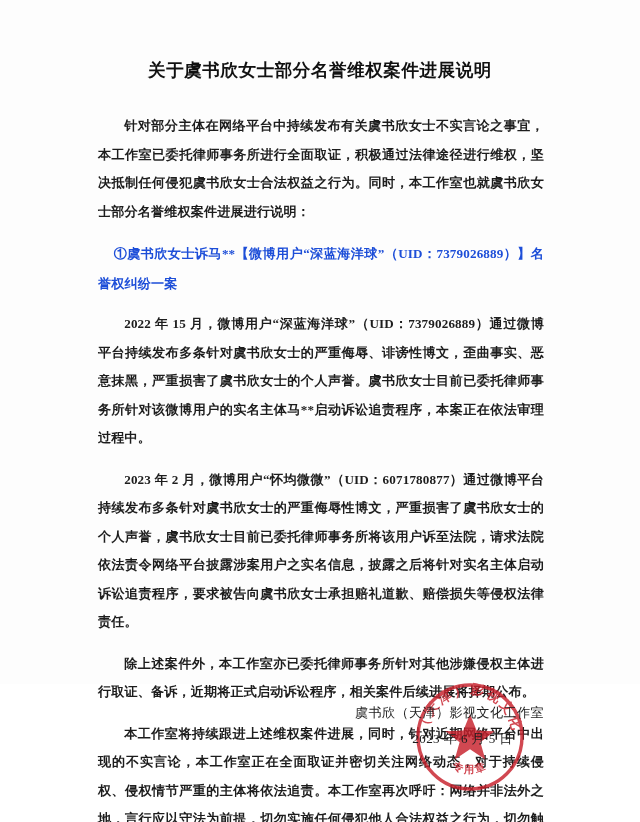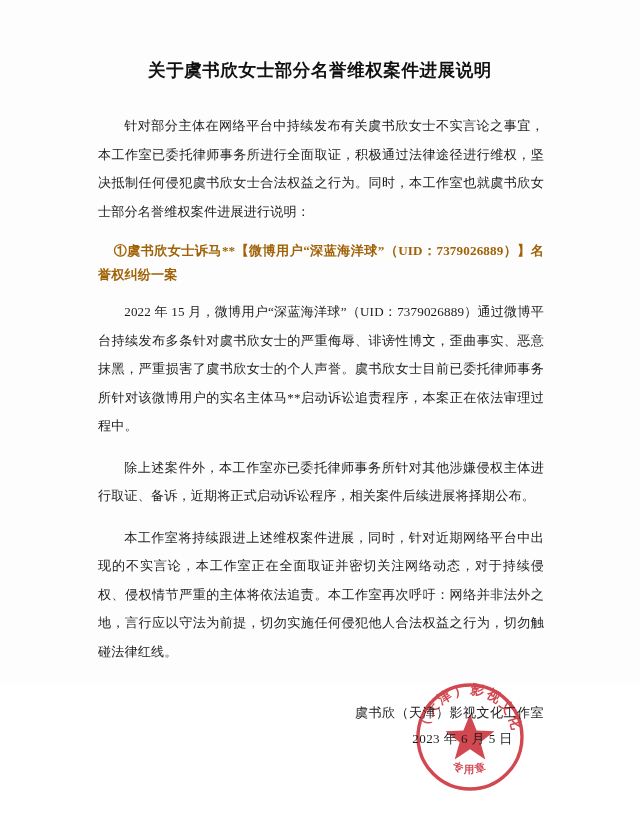--- a/index.html
+++ b/index.html
@@ -39,30 +39,31 @@
   }
   p.para {
     margin: 0 0 13px 0;
     font-size: 13.1px;
     line-height: 28.5px;
     text-align: justify;
     text-justify: inter-ideograph;
     text-indent: 2em;
     color: #1d1d1d;
     letter-spacing: 0.15px;
+    font-weight: bold;
   }
   p.case-head {
     margin: 0 0 11px 0;
     font-size: 13.1px;
-    line-height: 24px;
+    line-height: 30px;
     font-weight: bold;
     text-align: justify;
     text-justify: inter-ideograph;
     text-indent: 1.2em;
-    color: #a16207;
+    color: #1d4ed8;
     letter-spacing: 0.15px;
   }
   .sign-block {
     position: absolute;
     right: 96px;
     top: 700px;
     text-align: center;
     font-size: 13.1px;
     line-height: 26px;
     color: #1d1d1d;
@@ -102,20 +103,21 @@
 
   <div class="body-wrap">
 
     <p class="para">针对部分主体在网络平台中持续发布有关虞书欣女士不实言论之事宜，本工作室已委托律师事务所进行全面取证，积极通过法律途径进行维权，坚决抵制任何侵犯虞书欣女士合法权益之行为。同时，本工作室也就虞书欣女士部分名誉维权案件进展进行说明：</p>
 
     <p class="case-head">①虞书欣女士诉马**【微博用户“深蓝海洋球”（UID：7379026889）】名誉权纠纷一案</p>
 
     <p class="para">2022 年 15 月，微博用户“深蓝海洋球”（UID：7379026889）通过微博平台持续发布多条针对虞书欣女士的严重侮辱、诽谤性博文，歪曲事实、恶意抹黑，严重损害了虞书欣女士的个人声誉。虞书欣女士目前已委托律师事务所针对该微博用户的实名主体马**启动诉讼追责程序，本案正在依法审理过程中。</p>
 
 
+    <p class="para">2023 年 2 月，微博用户“怀均微微”（UID：6071780877）通过微博平台持续发布多条针对虞书欣女士的严重侮辱性博文，严重损害了虞书欣女士的个人声誉，虞书欣女士目前已委托律师事务所将该用户诉至法院，请求法院依法责令网络平台披露涉案用户之实名信息，披露之后将针对实名主体启动诉讼追责程序，要求被告向虞书欣女士承担赔礼道歉、赔偿损失等侵权法律责任。</p>
 
     <p class="para">除上述案件外，本工作室亦已委托律师事务所针对其他涉嫌侵权主体进行取证、备诉，近期将正式启动诉讼程序，相关案件后续进展将择期公布。</p>
 
     <p class="para">本工作室将持续跟进上述维权案件进展，同时，针对近期网络平台中出现的不实言论，本工作室正在全面取证并密切关注网络动态，对于持续侵权、侵权情节严重的主体将依法追责。本工作室再次呼吁：网络并非法外之地，言行应以守法为前提，切勿实施任何侵犯他人合法权益之行为，切勿触碰法律红线。</p>
 
   </div>
 
   <div class="sign-block">
     <div class="sign-line">虞书欣（天津）影视文化工作室</div>
     <div class="sign-date">2023 年 6 月 5 日</div>

